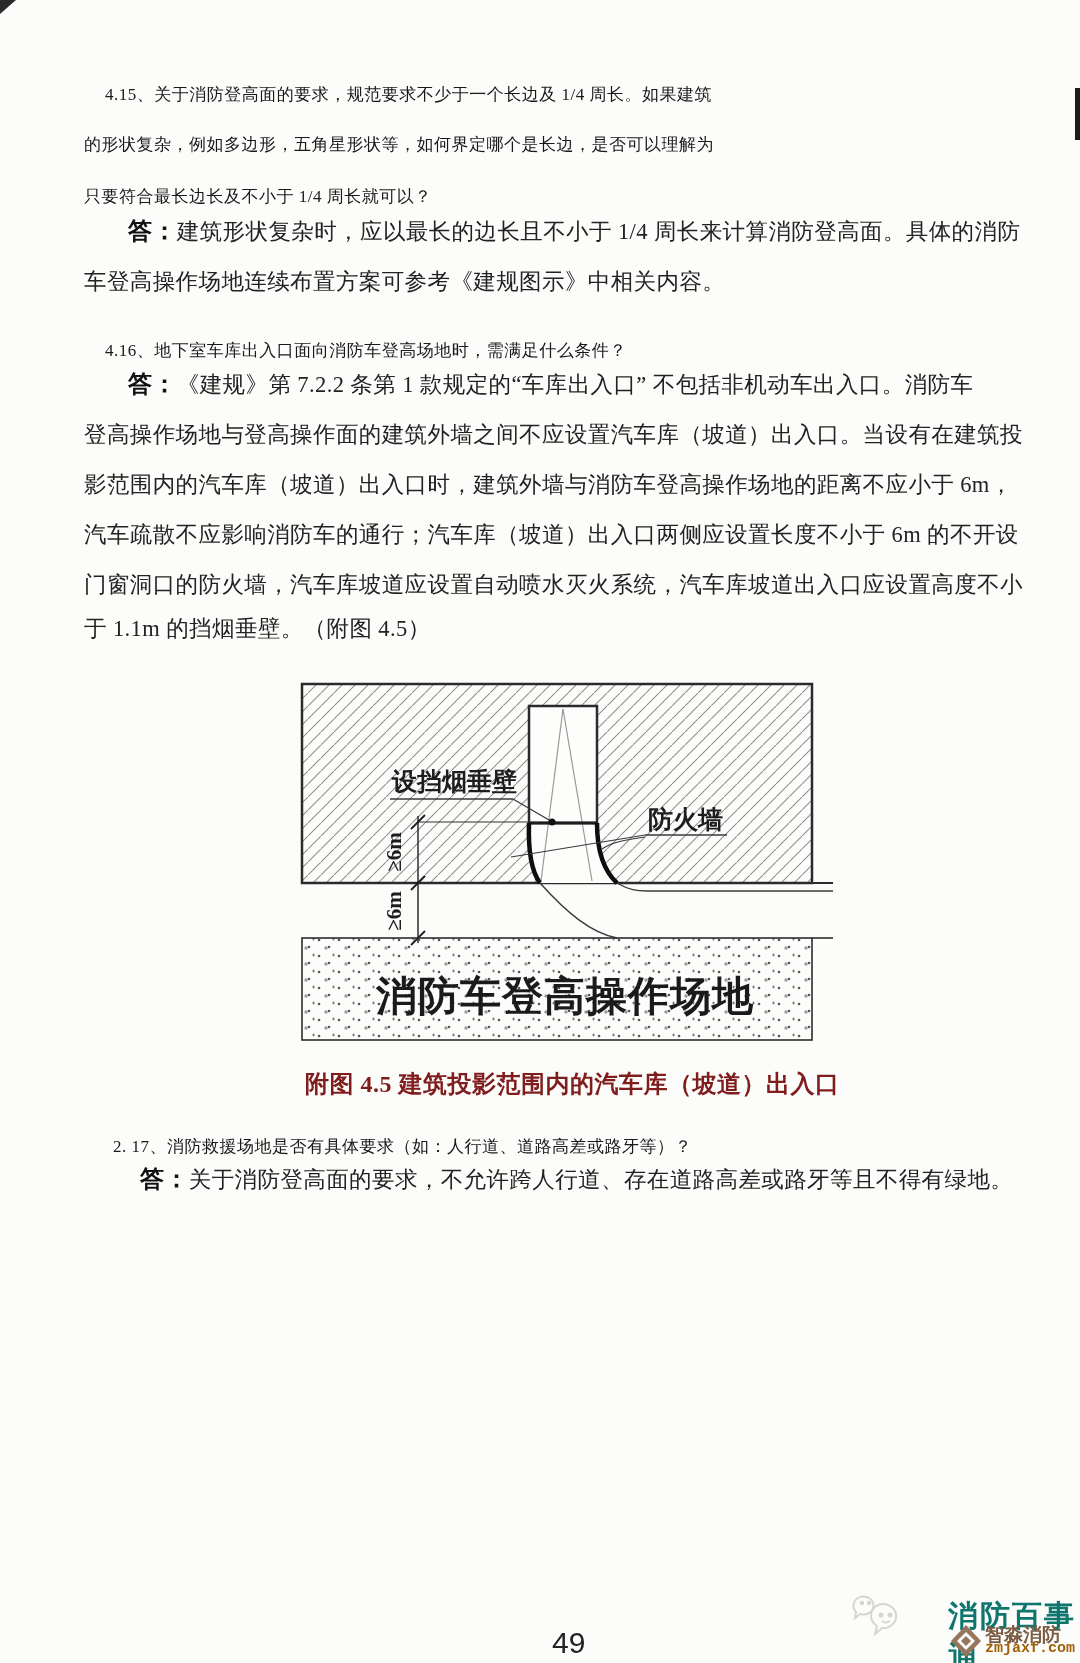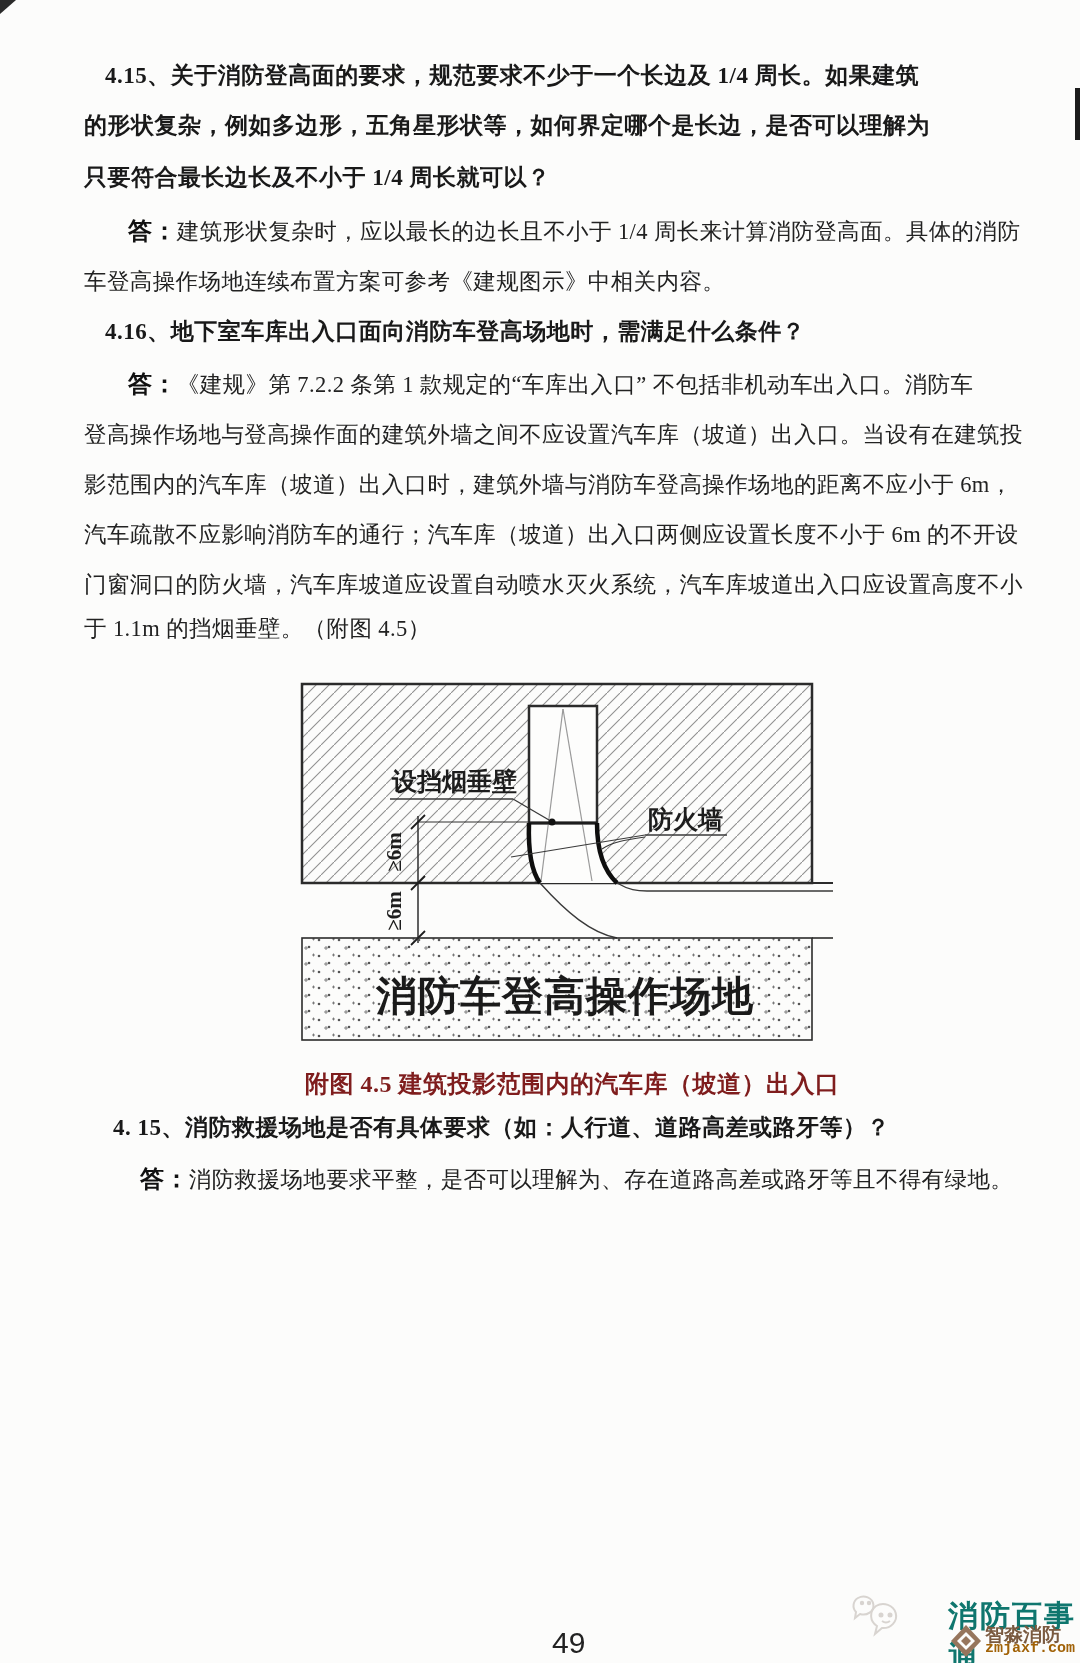--- a/index.html
+++ b/index.html
@@ -3,21 +3,21 @@
 <meta charset="utf-8">
 <style>
   html,body{margin:0;padding:0;}
   body{
     width:1080px;height:1663px;position:relative;
     background:#fcfcfb;
     font-family:"Liberation Serif","DejaVu Serif",serif;
     color:#1f1f1f;overflow:hidden;
   }
   .line{position:absolute;white-space:nowrap;}
-  .q{font-size:23px;font-weight:700;letter-spacing:0.5px;color:#191919;}
+  .q{font-size:17px;font-weight:400;letter-spacing:0.5px;color:#191919;margin-top:23px;}
   .a{font-size:22.5px;font-weight:400;letter-spacing:0.4px;color:#222;text-align:center;}
   .a .pfx{font-weight:700;font-size:24px;color:#111;}
   .cap{font-size:24px;font-weight:600;color:#7f1d1d;letter-spacing:0.5px;}
   .pagenum{position:absolute;left:552px;top:1626px;font-size:30px;color:#222;
     font-family:"Liberation Sans","DejaVu Sans",sans-serif;}
   
   .corner-mark{position:absolute;left:0;top:0;width:0;height:0;
     border-top:14px solid #2a2a2a;border-right:16px solid transparent;}
   .edge-mark{position:absolute;left:1075px;top:88px;width:5px;height:52px;background:#1c1c1c;}
   
@@ -117,23 +117,23 @@
 
   <g>
     <rect x="7" y="258" width="510" height="102" fill="url(#stipple)" stroke="#2b2b2b" stroke-width="1.6"></rect>
     <line x1="517" y1="258" x2="538" y2="258" stroke="#2b2b2b" stroke-width="1.6"></line>
     <text x="270" y="330" font-size="41" font-weight="700" text-anchor="middle" fill="#1a1a1a" font-family="Liberation Sans, DejaVu Sans, sans-serif" letter-spacing="1">消防车登高操作场地</text>
   </g>
 </svg>
 
 <div class="line cap" style="left:305px;top:1068px">附图 4.5 建筑投影范围内的汽车库（坡道）出入口</div>
 
-<div class="line q" style="left:113px;top:1112px">4. 15、消防救援场地是否有具体要求（如：人行道、道路高差或路牙等）？</div>
+<div class="line q" style="left:113px;top:1112px">2. 17、消防救援场地是否有具体要求（如：人行道、道路高差或路牙等）？</div>
 
-<div class="line a" style="left:140px;top:1163px"><span class="pfx">答：</span><span>消防救援场地要求平整，是否可以理解为、存在道路高差或路牙等且不得有绿地。</span></div>
+<div class="line a" style="left:140px;top:1163px"><span class="pfx">答：</span><span>关于消防登高面的要求，不允许跨人行道、存在道路高差或路牙等且不得有绿地。</span></div>
 
 <div class="pagenum">49</div>
 
 <svg class="wm-ghost" width="58" height="50" viewBox="0 0 58 50">
   <g fill="none" stroke="#d8d4d0" stroke-width="2">
     <path d="M8,8 a10,9 0 1 1 2,16 l-5,4 1,-6 a9,9 0 0 1 2,-14 z"></path>
     <circle cx="12" cy="13" r="1.2" fill="#d8d4d0"></circle>
     <circle cx="19" cy="13" r="1.2" fill="#d8d4d0"></circle>
     <path d="M26,16 a13,12 0 1 1 6,22 l-7,6 2,-8 a12,12 0 0 1 -1,-20 z"></path>
     <circle cx="31" cy="25" r="1.5" fill="#d8d4d0"></circle>

